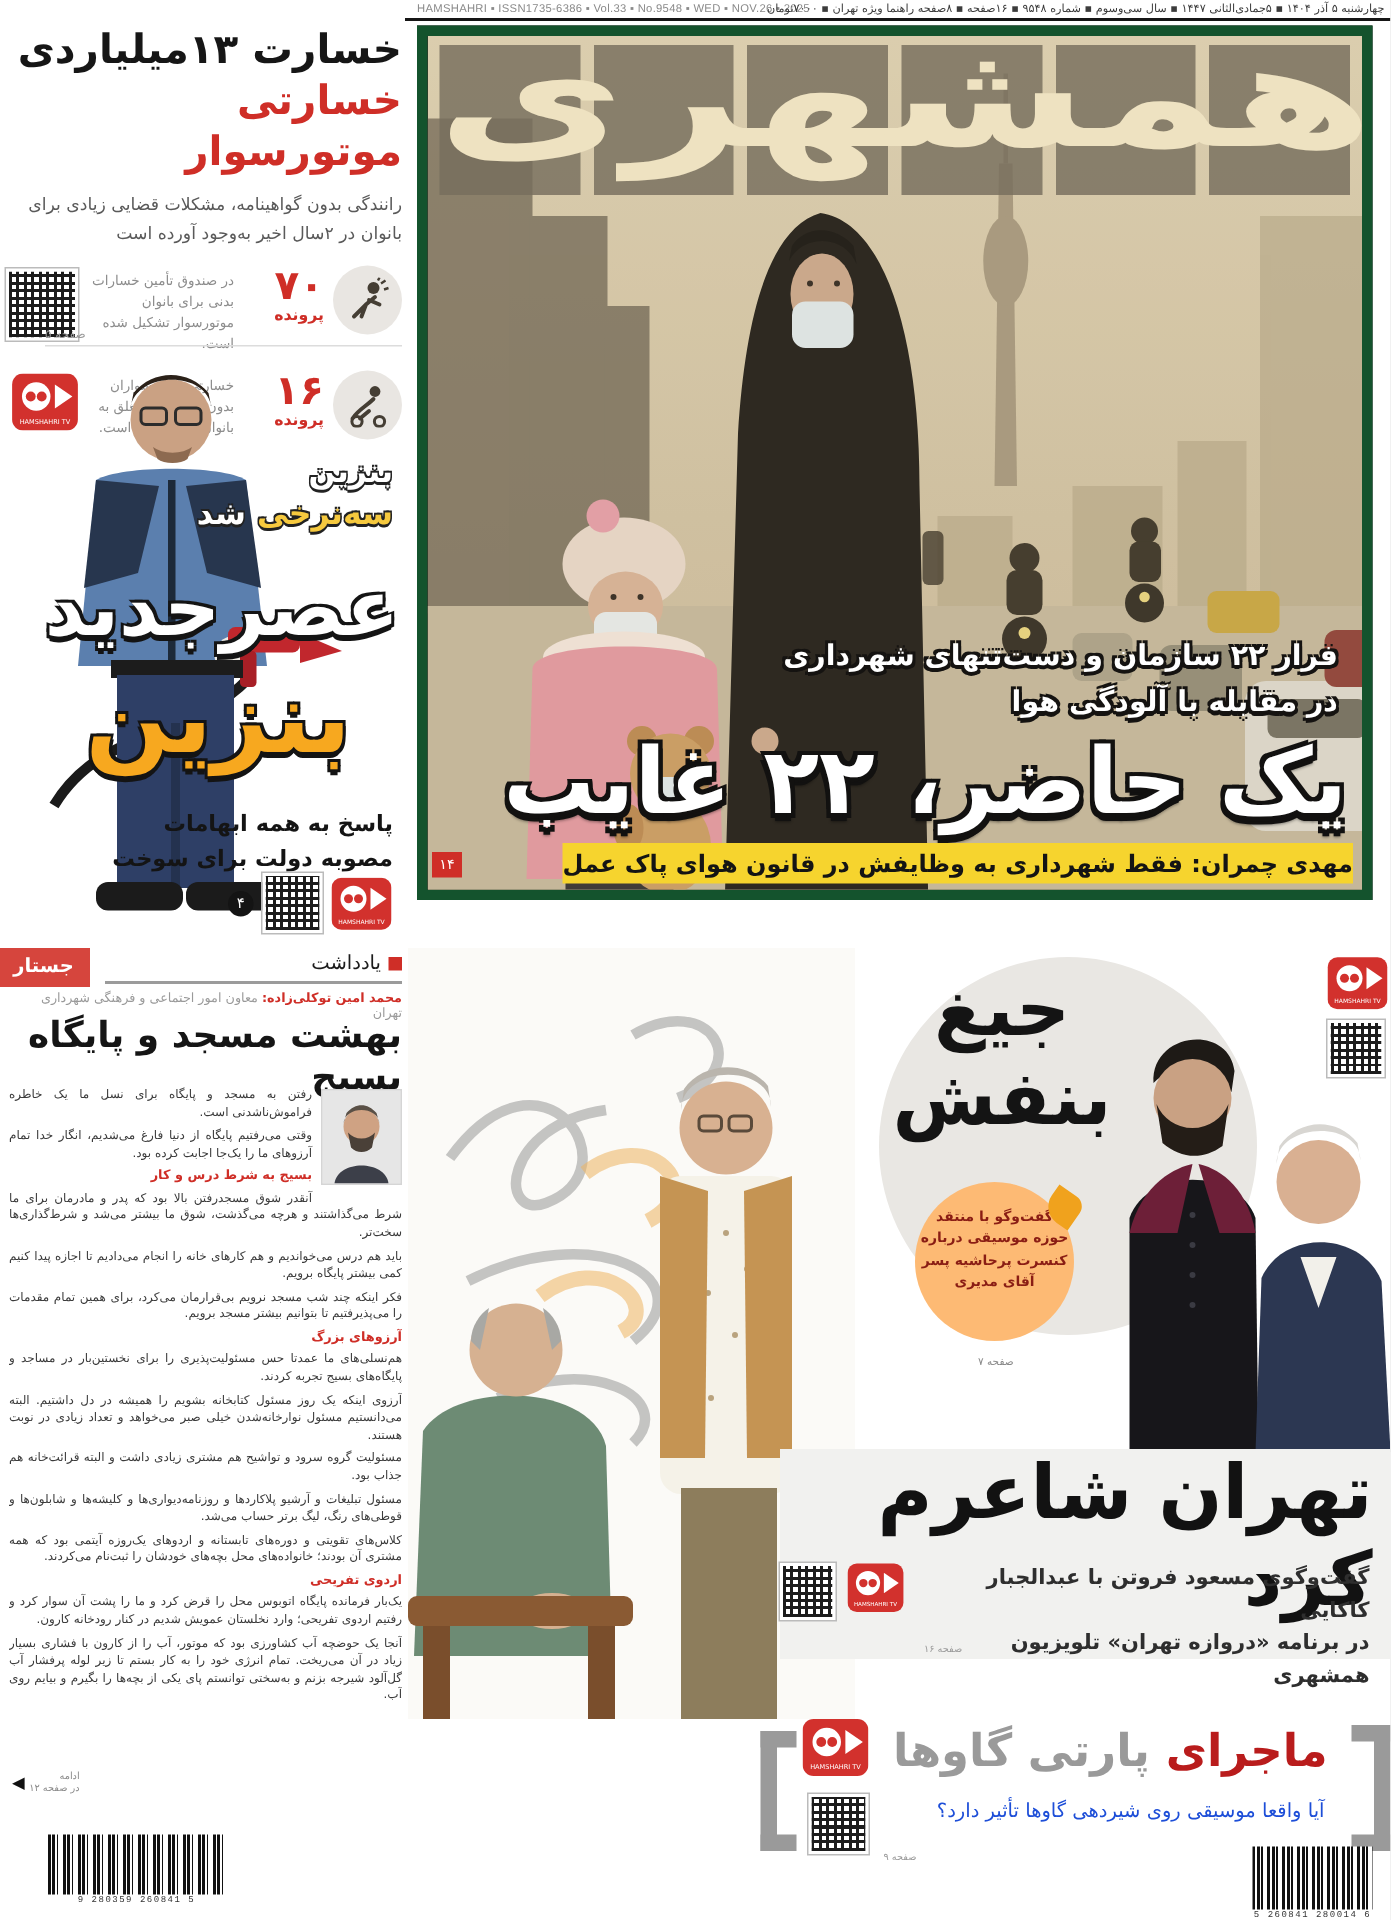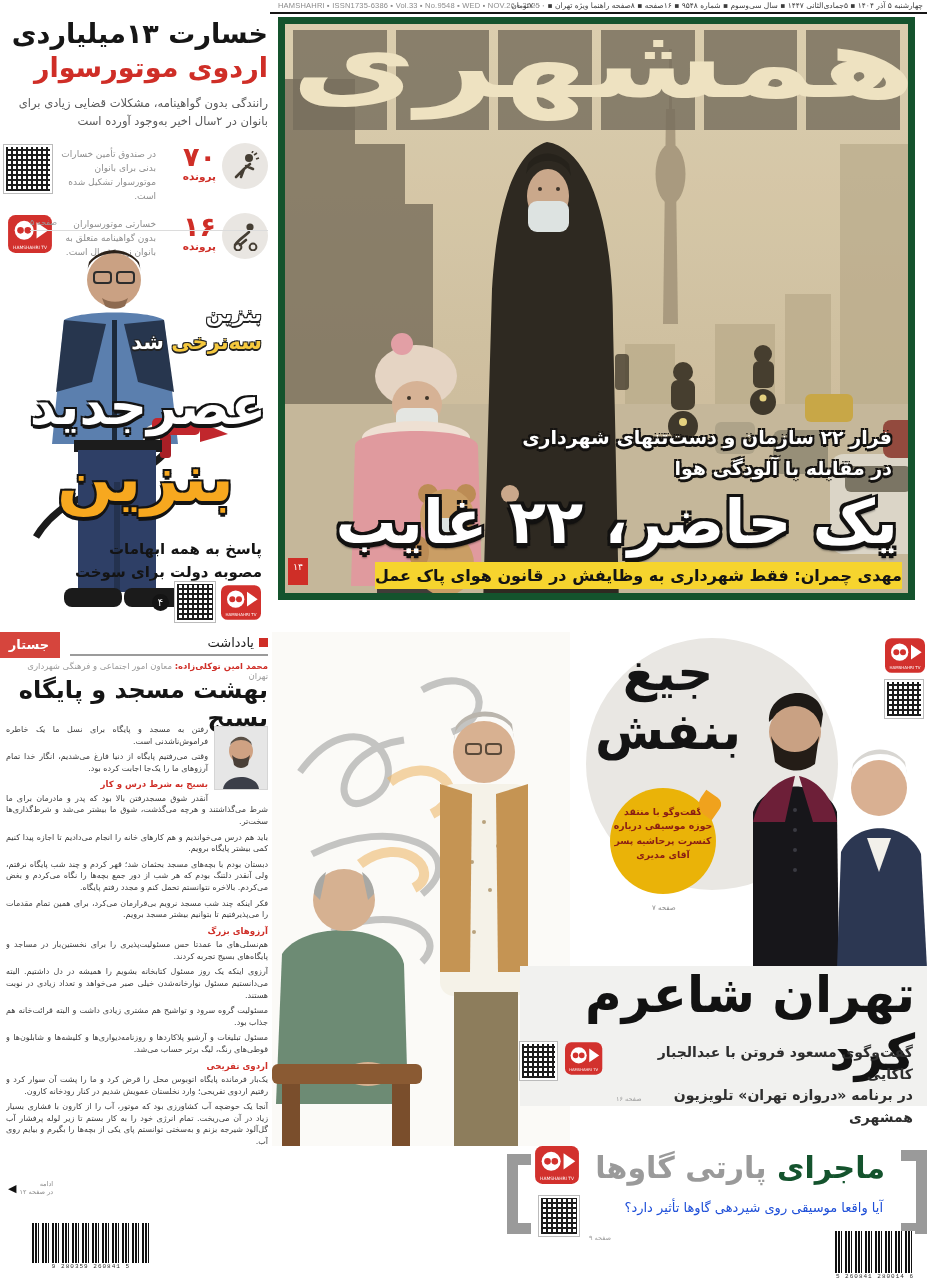--- a/index.html
+++ b/index.html
@@ -19,21 +19,21 @@
   .mast-blocks{left:8px;top:6px;right:8px;height:100px;display:flex;gap:9px;}
   .mast-blocks div{flex:1;background:rgba(118,110,93,.82);}
   .masthead{left:0;top:-12px;width:637px;text-align:center;font-size:96px;font-weight:bold;color:#eee2c1;
             transform:scaleX(1.42);transform-origin:50% 0;line-height:1.1;}
   .kicker{right:16px;top:398px;text-align:right;font-size:19px;font-weight:900;color:#fff;line-height:1.65;
           text-shadow:-2px -2px 0 #151311,2px -2px 0 #151311,-2px 2px 0 #151311,2px 2px 0 #151311,0 3px 0 #151311;}
   .mainhead{right:10px;top:462px;font-size:61px;font-weight:900;color:#fff;letter-spacing:-1px;
             text-shadow:-3px -3px 0 #121110,3px -3px 0 #121110,-3px 3px 0 #121110,3px 3px 0 #121110,0 5px 0 #121110,0 6px 2px rgba(0,0,0,.4);}
   .quotebar{left:90px;right:6px;bottom:4px;height:27px;background:#f6d42e;color:#141414;font-size:16px;font-weight:800;
             line-height:27px;text-align:center;}
-  .pagetag14{left:3px;bottom:8px;width:20px;height:27px;background:#cf2e27;color:#fff;font-size:9.5px;line-height:17px;text-align:center;}
+  .pagetag14{left:3px;bottom:8px;width:20px;height:17px;background:#cf2e27;color:#fff;font-size:9.5px;line-height:17px;text-align:center;}
 
   
   .moto{left:6px;top:17px;width:262px;direction:rtl;text-align:right;}
   .moto-t1{font-size:27px;font-weight:900;color:#161616;line-height:1.25;}
   .moto-t2{font-size:27px;font-weight:900;color:#cf2e27;line-height:1.25;}
   .moto-lede{margin-top:9px;font-size:11.5px;color:#5a5a5a;line-height:1.6;}
   .stats{margin-top:13px;}
   .stat{display:flex;gap:6px;margin-bottom:9px;align-items:flex-start;}
   .stat-icon{flex:none;width:46px;height:46px;border-radius:50%;background:#e9e6e2;display:flex;align-items:center;justify-content:center;}
   .stat-mid{flex:none;width:54px;}
@@ -88,40 +88,40 @@
   .note-bar .barcode{height:40px;}
 
   
   .actors{left:272px;top:632px;width:298px;height:514px;background:#fbfaf7;overflow:hidden;}
 
   
   .jigh{left:566px;top:632px;width:361px;height:336px;overflow:hidden;}
   .jigh-circle{left:20px;top:6px;width:252px;height:252px;border-radius:50%;background:#e9e7e3;}
   .jigh-title{left:24px;top:12px;width:156px;text-align:center;font-size:50px;font-weight:900;color:#141414;line-height:1.18;}
   .jigh-men{right:0;top:38px;width:190px;height:298px;}
-  .bubble{left:44px;top:156px;width:106px;height:106px;border-radius:50%;background:#eab308;color:#8a1d14;
+  .bubble{left:44px;top:156px;width:106px;height:106px;border-radius:50%;background:#fdba74;color:#8a1d14;
           font-size:9.3px;font-weight:bold;text-align:center;line-height:1.55;padding-top:17px;box-sizing:border-box;}
   .bubble:after{content:"";position:absolute;right:-4px;top:6px;width:22px;height:22px;background:#f0a21d;
                 transform:rotate(35deg);border-radius:0 8px 0 60%;}
   .jigh-page{left:86px;top:272px;font-size:7px;color:#888;}
   .jigh-tv{right:2px;top:6px;} .jigh-qr{right:4px;top:48px;width:34px;height:34px;}
 
   
   .poet{left:520px;top:966px;width:407px;height:140px;background:#f1f1ef;z-index:6;}
   .poet-head{right:12px;top:0px;font-size:50px;font-weight:900;color:#121212;letter-spacing:-1px;}
   .poet-sub{right:14px;top:76px;display:flex;gap:8px;align-items:flex-start;direction:rtl;}
   .poet-sub-tx{font-size:14px;font-weight:600;color:#2e2e2e;line-height:1.55;text-align:right;}
   .poet-page{left:96px;bottom:3px;font-size:6.5px;color:#9a9a9a;}
 
   
   .cow{left:505px;top:1146px;width:422px;height:134px;z-index:7;}
   .bracket-r{right:0;top:4px;width:26px;height:84px;border:11px solid #9a9a9a;border-left:none;box-sizing:border-box;}
   .bracket-l{left:2px;top:8px;width:24px;height:80px;border:11px solid #9a9a9a;border-right:none;box-sizing:border-box;}
   .cow-title{right:42px;top:4px;direction:rtl;font-size:30px;font-weight:900;}
-  .cow-title .b{color:#14532d;} .cow-title .g{color:#9a9a9a;}
+  .cow-title .b{color:#b91c1c;} .cow-title .g{color:#9a9a9a;}
   .cow-sub{right:44px;top:54px;direction:rtl;font-size:13px;color:#1d4ed8;}
   .cow-tv{left:30px;top:0;} .cow-qr{left:34px;top:50px;width:36px;height:36px;}
   .cow-page{left:84px;top:88px;font-size:6.5px;color:#9a9a9a;}
   .cow-bar{right:12px;bottom:0;width:80px;}
   .cow-bar .barcode{height:42px;}
 </style>
 </head>
 <body>
 
 <div class="page">
@@ -221,21 +221,21 @@
       <div>فرار ۲۲ سازمان و دست‌تنهای شهرداری</div>
       <div>در مقابله با آلودگی هوا</div>
     </div>
     <div class="abs mainhead rtl">یک حاضر، ۲۲ غایب</div>
     <div class="abs quotebar rtl">مهدی چمران: فقط شهرداری به وظایفش در قانون هوای پاک عمل کرده است</div>
     <div class="abs pagetag14">۱۴</div>
   </div>
 
   <div class="abs moto">
     <div class="moto-t1">خسارت ۱۳میلیاردی</div>
-    <div class="moto-t2">اردوی موتورسوار</div>
+    <div class="moto-t2">خسارتی موتورسوار</div>
     <div class="moto-lede">رانندگی بدون گواهینامه، مشکلات قضایی زیادی برای بانوان در ۲سال اخیر به‌وجود آورده است</div>
     <div class="stats">
 
       <div class="stat">
         <div class="stat-icon">
           <svg width="30" height="30" viewBox="0 0 30 30">
             <circle cx="19" cy="7" r="4" fill="#453e34"></circle>
             <path d="M6 26 L14 18 L20 13 M14 18 L11 26 M16 15 L23 18" stroke="#453e34" stroke-width="2.6" fill="none" stroke-linecap="round"></path>
             <path d="M24 4 L27 2 M26 8 L29 7 M22 2 L23 0" stroke="#453e34" stroke-width="1.6"></path>
           </svg>
@@ -349,27 +349,27 @@
           <path d="M14 22 C 15 10 37 10 38 22 L36 15 C 30 8 22 8 16 15 Z" fill="#5a5046"></path>
           <path d="M17 28 A12 12 0 0 0 35 28 L33 38 C 29 42 23 42 19 38 Z" fill="#4a4038"></path>
           <path d="M8 62 C 10 46 42 46 44 62 Z" fill="#3c3f49"></path>
         </svg>
       </div>
       <div class="bp">رفتن به مسجد و پایگاه برای نسل ما یک خاطره فراموش‌ناشدنی است.</div>
       <div class="bp">وقتی می‌رفتیم پایگاه از دنیا فارغ می‌شدیم، انگار خدا تمام آرزوهای ما را یک‌جا اجابت کرده بود.</div>
       <div class="bh">بسیج به شرط درس و کار</div>
       <div class="bp">آنقدر شوق مسجدرفتن بالا بود که پدر و مادرمان برای ما شرط می‌گذاشتند و هرچه می‌گذشت، شوق ما بیشتر می‌شد و شرط‌گذاری‌ها سخت‌تر.</div>
       <div class="bp">باید هم درس می‌خواندیم و هم کارهای خانه را انجام می‌دادیم تا اجازه پیدا کنیم کمی بیشتر پایگاه برویم.</div>
-      <div class="bp">دبستان بودم با بچه‌های مسجد بحثمان شد؛ قهر کردم و چند شب پایگاه نرفتم، ولی آنقدر دلتنگ بودم که هر شب از دور جمع بچه‌ها را نگاه می‌کردم و بغض می‌کردم. بالاخره نتوانستم تحمل کنم و مجدد رفتم پایگاه.</div>
       <div class="bp">فکر اینکه چند شب مسجد نرویم بی‌قرارمان می‌کرد، برای همین تمام مقدمات را می‌پذیرفتیم تا بتوانیم بیشتر مسجد برویم.</div>
       <div class="bh">آرزوهای بزرگ</div>
       <div class="bp">هم‌نسلی‌های ما عمدتا حس مسئولیت‌پذیری را برای نخستین‌بار در مساجد و پایگاه‌های بسیج تجربه کردند.</div>
       <div class="bp">آرزوی اینکه یک روز مسئول کتابخانه بشویم را همیشه در دل داشتیم. البته می‌دانستیم مسئول نوارخانه‌شدن خیلی صبر می‌خواهد و تعداد زیادی در نوبت هستند.</div>
       <div class="bp">مسئولیت گروه سرود و تواشیح هم مشتری زیادی داشت و البته قرائت‌خانه هم جذاب بود.</div>
       <div class="bp">مسئول تبلیغات و آرشیو پلاکاردها و روزنامه‌دیواری‌ها و کلیشه‌ها و شابلون‌ها و قوطی‌های رنگ، لیگ برتر حساب می‌شد.</div>
+      <div class="bp">کلاس‌های تقویتی و دوره‌های تابستانه و اردوهای یک‌روزه آیتمی بود که همه مشتری آن بودند؛ خانواده‌های محل بچه‌های خودشان را ثبت‌نام می‌کردند.</div>
       <div class="bh">اردوی تفریحی</div>
       <div class="bp">یک‌بار فرمانده پایگاه اتوبوس محل را قرض کرد و ما را پشت آن سوار کرد و رفتیم اردوی تفریحی؛ وارد نخلستان عمویش شدیم در کنار رودخانه کارون.</div>
       <div class="bp">آنجا یک حوضچه آب کشاورزی بود که موتور، آب را از کارون با فشاری بسیار زیاد در آن می‌ریخت. تمام انرژی خود را به کار بستم تا زیر لوله پرفشار آب گل‌آلود شیرجه بزنم و به‌سختی توانستم پای یکی از بچه‌ها را بگیرم و بیایم روی آب.</div>
 
     </div>
 
     <div class="abs more">
       <span class="more-ic">◀</span>
       <span class="more-tx">
         <span>ادامه</span><br>

